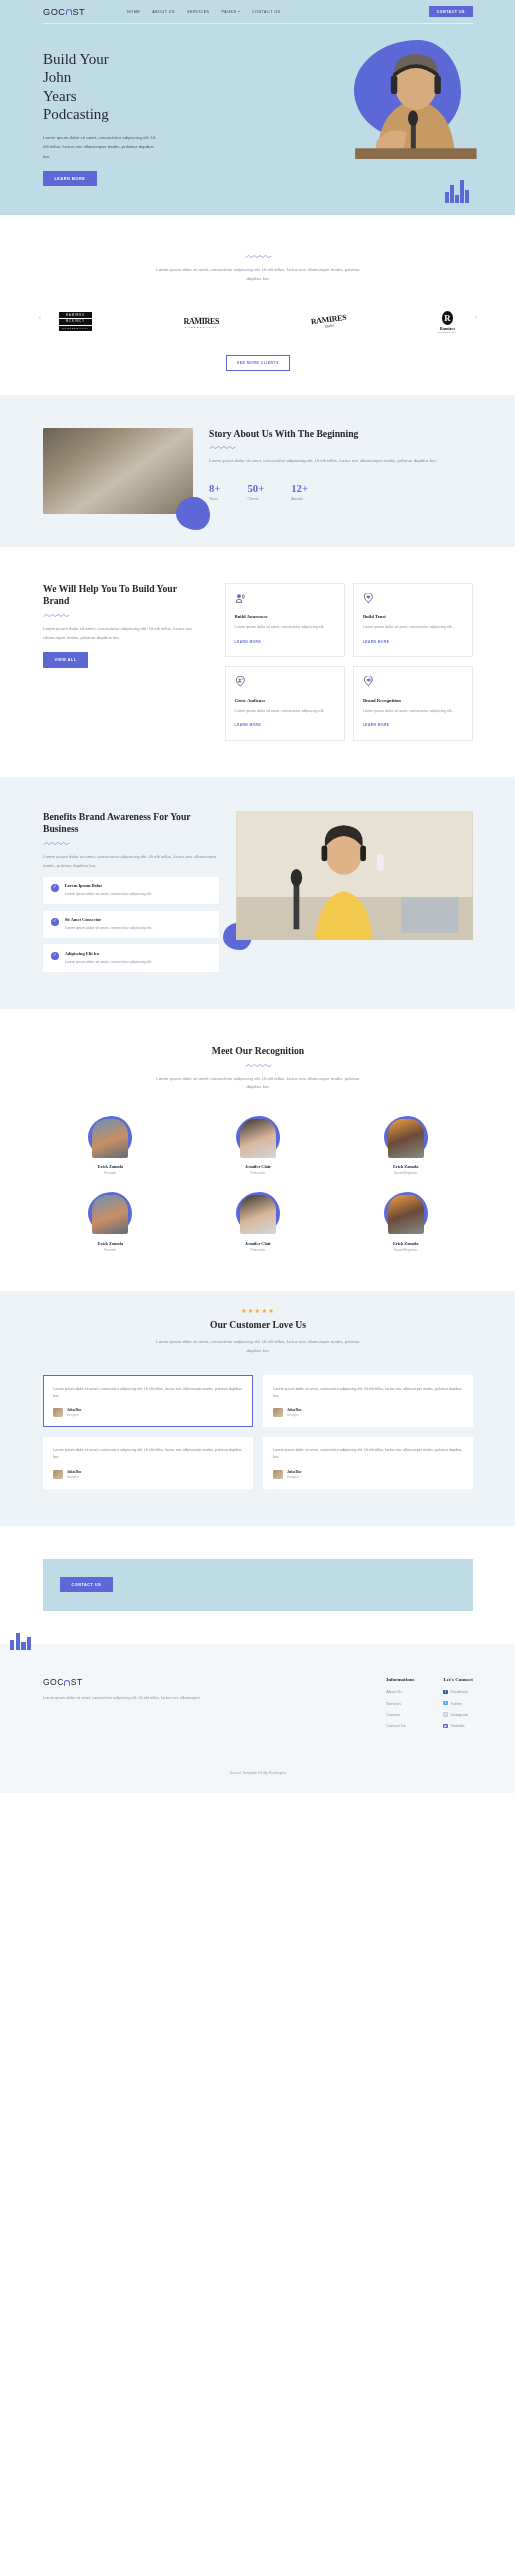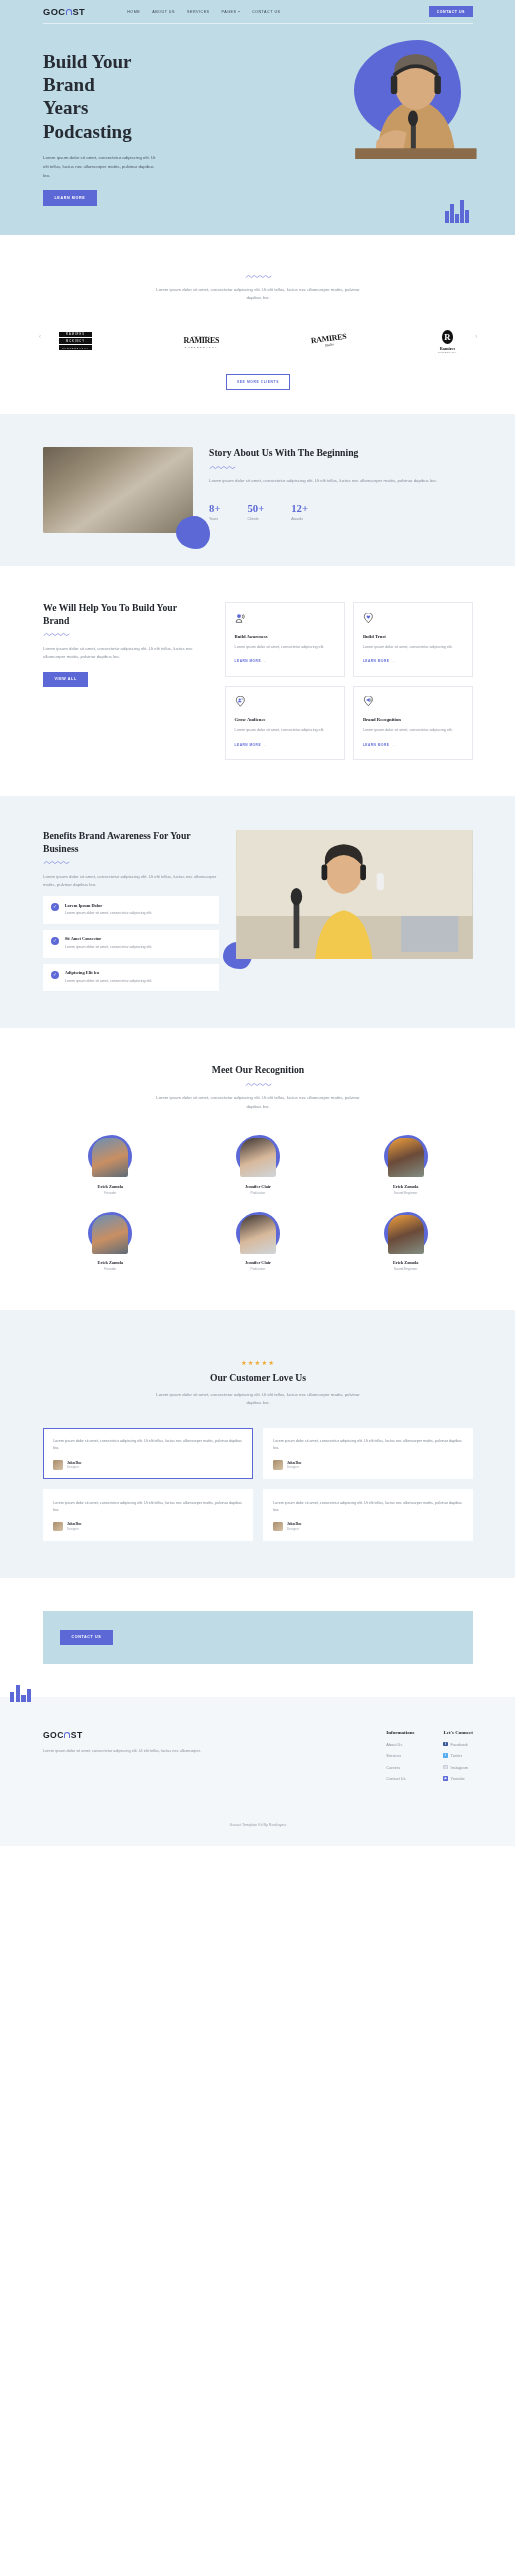--- a/index.html
+++ b/index.html
@@ -4,31 +4,31 @@
 <style>
   *{box-sizing:border-box;margin:0;padding:0}
   body{width:516px;font-family:"Liberation Sans",sans-serif;background:#fff;color:#2d2d34;overflow-x:hidden}
   .wrap{width:430px;margin:0 auto;position:relative}
   
   .squig{width:27px;height:5.7px;display:block}
   
   .hero{background:#bedbe6;position:relative;overflow:hidden;padding-bottom:29px}
   nav{display:flex;align-items:center;height:24px;width:430px;margin:0 auto;
       border-bottom:0.7px solid rgba(255,255,255,.55);position:relative;z-index:5}
-  .logo{font-family:"Liberation Sans",sans-serif;font-weight:700;font-size:9.3px;letter-spacing:0.4px;color:#20232a;display:flex;align-items:center}
+  .logo{font-family:"Liberation Sans",sans-serif;font-weight:400;font-size:9.3px;letter-spacing:0.4px;color:#20232a;display:flex;align-items:center}
   .logo .a{display:inline-block;width:5.7px;height:6.4px;border:1.4px solid #5b68d6;border-bottom:none;border-radius:3.6px 3.6px 0 0;margin:0 0.7px;position:relative;top:0.7px}
   .navlinks{display:flex;gap:12px;margin-left:42px}
   .navlinks a{font-size:3.7px;letter-spacing:0.5px;color:#3c4450;text-decoration:none;text-transform:uppercase;display:flex;align-items:center;gap:1.4px}
   .caret{width:0;height:0;border-left:1.4px solid transparent;border-right:1.4px solid transparent;border-top:1.8px solid #3c4450;display:inline-block}
   .navbtn{margin-left:auto;background:#5b68d6;color:#fff;font-size:3.6px;letter-spacing:0.5px;
           padding:3.6px 8px;text-transform:uppercase;text-decoration:none;font-weight:600}
   
   .hero-inner{display:flex;width:430px;margin:0 auto;padding-top:26px;position:relative;z-index:3}
   .hero-left{width:186px}
-  h1.hero-title{font-family:"Liberation Serif",serif;font-weight:700;font-size:19px;line-height:1.22;color:#272b33}
+  h1.hero-title{font-family:"Liberation Serif",serif;font-weight:400;font-size:15px;line-height:1.22;color:#272b33}
   .hero-p{font-size:4.4px;line-height:2.1;color:#4e5663;margin-top:10px;width:118px}
   .btn{display:inline-block;background:#5b68d6;color:#fff;font-size:3.7px;letter-spacing:0.6px;
        padding:5.7px 11.5px;text-transform:uppercase;text-decoration:none;font-weight:600;margin-top:10px}
   .hero-photo{position:absolute;right:-4.3px;top:10px;width:208px;height:125px;z-index:2}
   
   .ph-bg{position:absolute;right:16px;top:5.7px;width:107px;height:100px;background:#5b68d6;
          border-radius:60% 40% 45% 55%/50% 52% 48% 50%}
   .eqbars{position:absolute;right:4.3px;bottom:-17px;display:flex;align-items:flex-end;gap:1.4px;z-index:6}
   .eqbars i{display:block;width:3.6px;background:#5b68d6}
   
@@ -88,21 +88,21 @@
   
   .team{padding:36px 0 39px;background:#fff}
   .team-grid{display:grid;grid-template-columns:repeat(3,1fr);gap:17px 13px;margin-top:24px}
   .member{text-align:center;position:relative}
   .m-blob{width:44px;height:42px;background:#5b68d6;border-radius:55% 45% 48% 52%/50% 52% 48% 50%;
           margin:0 auto;position:relative}
   .m-photo{position:absolute;left:50%;transform:translateX(-50%);bottom:0;width:36px;height:39px;border-radius:40% 40% 6% 6%}
   .member h5{font-family:"Liberation Serif",serif;font-size:4.3px;color:#23262d;margin-top:6.4px;font-weight:700}
   .member span{font-size:3.3px;color:#9aa0aa;display:block;margin-top:2.1px}
   
-  .testi{background:#eef3f7;padding:49px 0 37px}
+  .testi{background:#eef3f7;padding:16px 0 37px}
   .stars{color:#f0a830;font-size:6.4px;letter-spacing:1.1px}
   .tgrid{display:grid;grid-template-columns:1fr 1fr;gap:10px;margin-top:20px}
   .tcard{background:#fff;padding:9.3px 9.3px 8.6px;border:0.7px solid transparent}
   .tcard.active{border-color:#5b68d6}
   .tcard p{font-size:3.7px;line-height:1.95;color:#7f8693}
   .tuser{display:flex;gap:4.3px;align-items:center;margin-top:8px}
   .tav{width:9.3px;height:9.3px;border-radius:1.4px;background:linear-gradient(140deg,#a88c6c,#d6c3a5)}
   .tuser b{font-family:"Liberation Serif",serif;font-size:3.7px;color:#23262d;display:block}
   .tuser span{font-size:3px;color:#a2a8b2;display:block;margin-top:0.7px}
   
@@ -153,21 +153,21 @@
           <span>CONTACT US</span>
         </a>
     </div>
     <a href="#" class="navbtn">CONTACT US</a>
   </nav>
 
   <div class="hero-inner">
     <div class="hero-left">
       <h1 class="hero-title">
         <span>Build Your</span><br>
-        <span>Brand</span><br>
+        <span>John</span><br>
         <span>Years</span><br>
         <span>Podcasting</span>
       </h1>
       <p class="hero-p">Lorem ipsum dolor sit amet, consectetur adipiscing elit. Ut elit tellus, luctus nec ullamcorper mattis, pulvinar dapibus leo.</p>
       <a href="#" class="btn">LEARN MORE</a>
     </div>
     <div class="hero-photo">
       <div class="ph-bg"></div>
       <svg viewBox="0 0 290 175" style="position:absolute;right:0;top:0;width:208px;height:125px">
         <path d="M150 170 q5-70 55-78 q50 8 55 78z" fill="#c79a63"></path>

